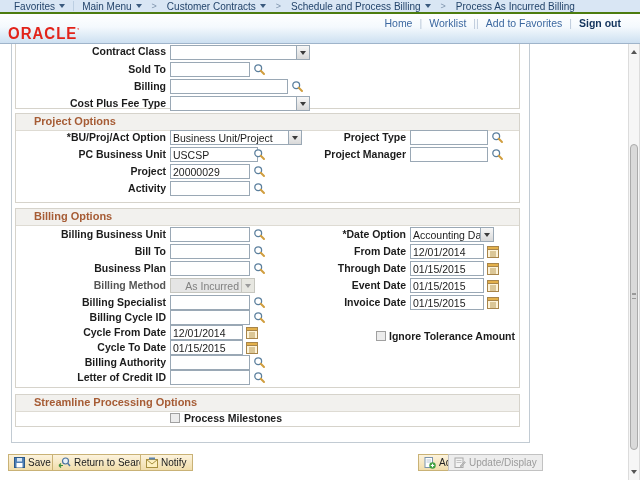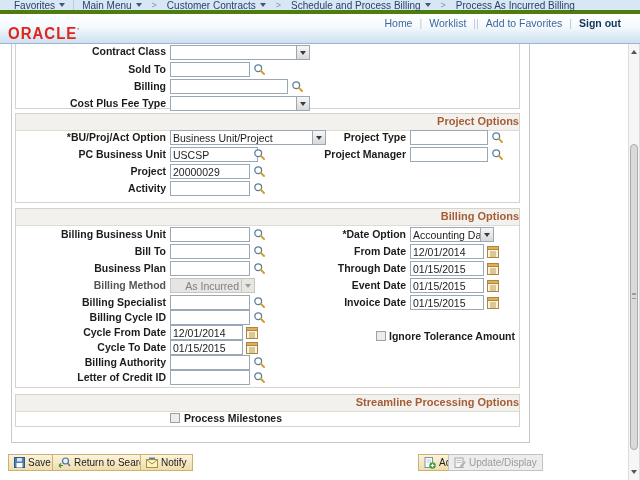--- a/index.html
+++ b/index.html
@@ -1,21 +1,21 @@
 <!DOCTYPE html>
 <html><head>
 <meta charset="utf-8">
 <style>
   * { margin:0; padding:0; box-sizing:border-box; }
   html,body { width:640px; height:480px; overflow:hidden; background:#fff;
     font-family:"Liberation Sans", sans-serif; font-size:10.5px; color:#1c1c1c; }
 
   
   .crumbbar { position:absolute; left:0; top:0; width:640px; height:14px;
-    background:#d9e6f4; border-bottom:4px solid #4d7c0f; display:flex; align-items:center;
+    background:#d9e6f4; border-bottom:2px solid #4d7c0f; display:flex; align-items:center;
     font-size:10px; color:#24456b; padding-left:8px; white-space:nowrap; }
   .crumb { display:inline-flex; align-items:center; padding:0 6px; height:100%; cursor:default; }
   .caret { width:0; height:0; border-left:3px solid transparent; border-right:3px solid transparent;
     border-top:4px solid #3a5a7e; margin-left:4px; display:inline-block; }
   .cdiv { width:1px; height:10px; background:#bccfe2; margin:0 2px; }
   .gt { color:#7d93ab; margin:0 4px; font-size:9px; }
 
   
   .hdr { position:absolute; left:0; top:14px; width:640px; height:30px;
     background:linear-gradient(180deg,#ffffff 0%,#f4f9fd 45%,#cde0f1 100%);
@@ -27,21 +27,21 @@
   .signout { font-weight:bold; color:#13345d; }
   .logo { position:absolute; left:8px; top:11px; color:#e2231a; font-weight:bold;
     font-size:15px; letter-spacing:1px; transform:scaleY(1.05); }
   .logo sup { font-size:6px; }
 
   
   .frame { position:absolute; left:11px; top:44px; width:519px; height:399px;
     border-left:1px solid #c2cbd3; border-right:1px solid #c2cbd3; border-bottom:1px solid #c2cbd3; }
   .gbox { position:absolute; left:15px; width:505px; border:1px solid #d6d3cb; background:#fff; }
   .gbox-hd { height:17px; background:#f2f1ee; border-bottom:1px solid #dedbd3;
-    color:#a65c35; font-weight:bold; font-size:11px; line-height:15px; padding-left:18px;text-align:right; }
+    color:#a65c35; font-weight:bold; font-size:11px; line-height:15px; padding-left:18px; }
 
   
   .lbl { position:absolute; font-weight:bold; color:#1c1c1c; text-align:right;
     line-height:15px; white-space:nowrap; font-size:10.5px; }
   .lc { left:10px; width:156px; }
   .rc { left:240px; width:166px; }
   .txt { position:absolute; height:15px; border:1px solid #9aa8b5; background:#fff;
     font-family:"Liberation Sans", sans-serif; font-size:10.5px; padding:0 2px; color:#1c1c1c; }
   .dd { position:absolute; height:15px; border:1px solid #9aa8b5; background:#fff; display:flex; }
   .ddtxt { flex:1; padding:1px 2px; overflow:hidden; white-space:nowrap; font-size:10.5px; }
@@ -155,21 +155,21 @@
   <span class="ddbtn">
       <span class="ddarr"></span>
     </span>
 </span>
 
 <div class="gbox" style="top:113px;height:90px;">
   <div class="gbox-hd">Project Options</div>
 </div>
 
 <span class="lbl lc" style="top:130px;">*BU/Proj/Act Option</span>
-<span class="dd" style="left:170px;top:130px;width:156px;">
+<span class="dd" style="left:170px;top:130px;width:132px;">
   <span class="ddtxt">Business Unit/Project</span>
   <span class="ddbtn">
       <span class="ddarr"></span>
     </span>
 </span>
 <span class="lbl rc" style="top:130px;">Project Type</span>
 <input class="txt" style="left: 410px; top: 130px; width: 78px;" value="">
 <span class="ico" style="left:491px;top:131px;">
   <svg width="13" height="13" viewBox="0 0 13 13">
       <circle cx="5.2" cy="5.2" r="3.4" fill="#fff" stroke="#5b7f9d" stroke-width="1.3"></circle>

